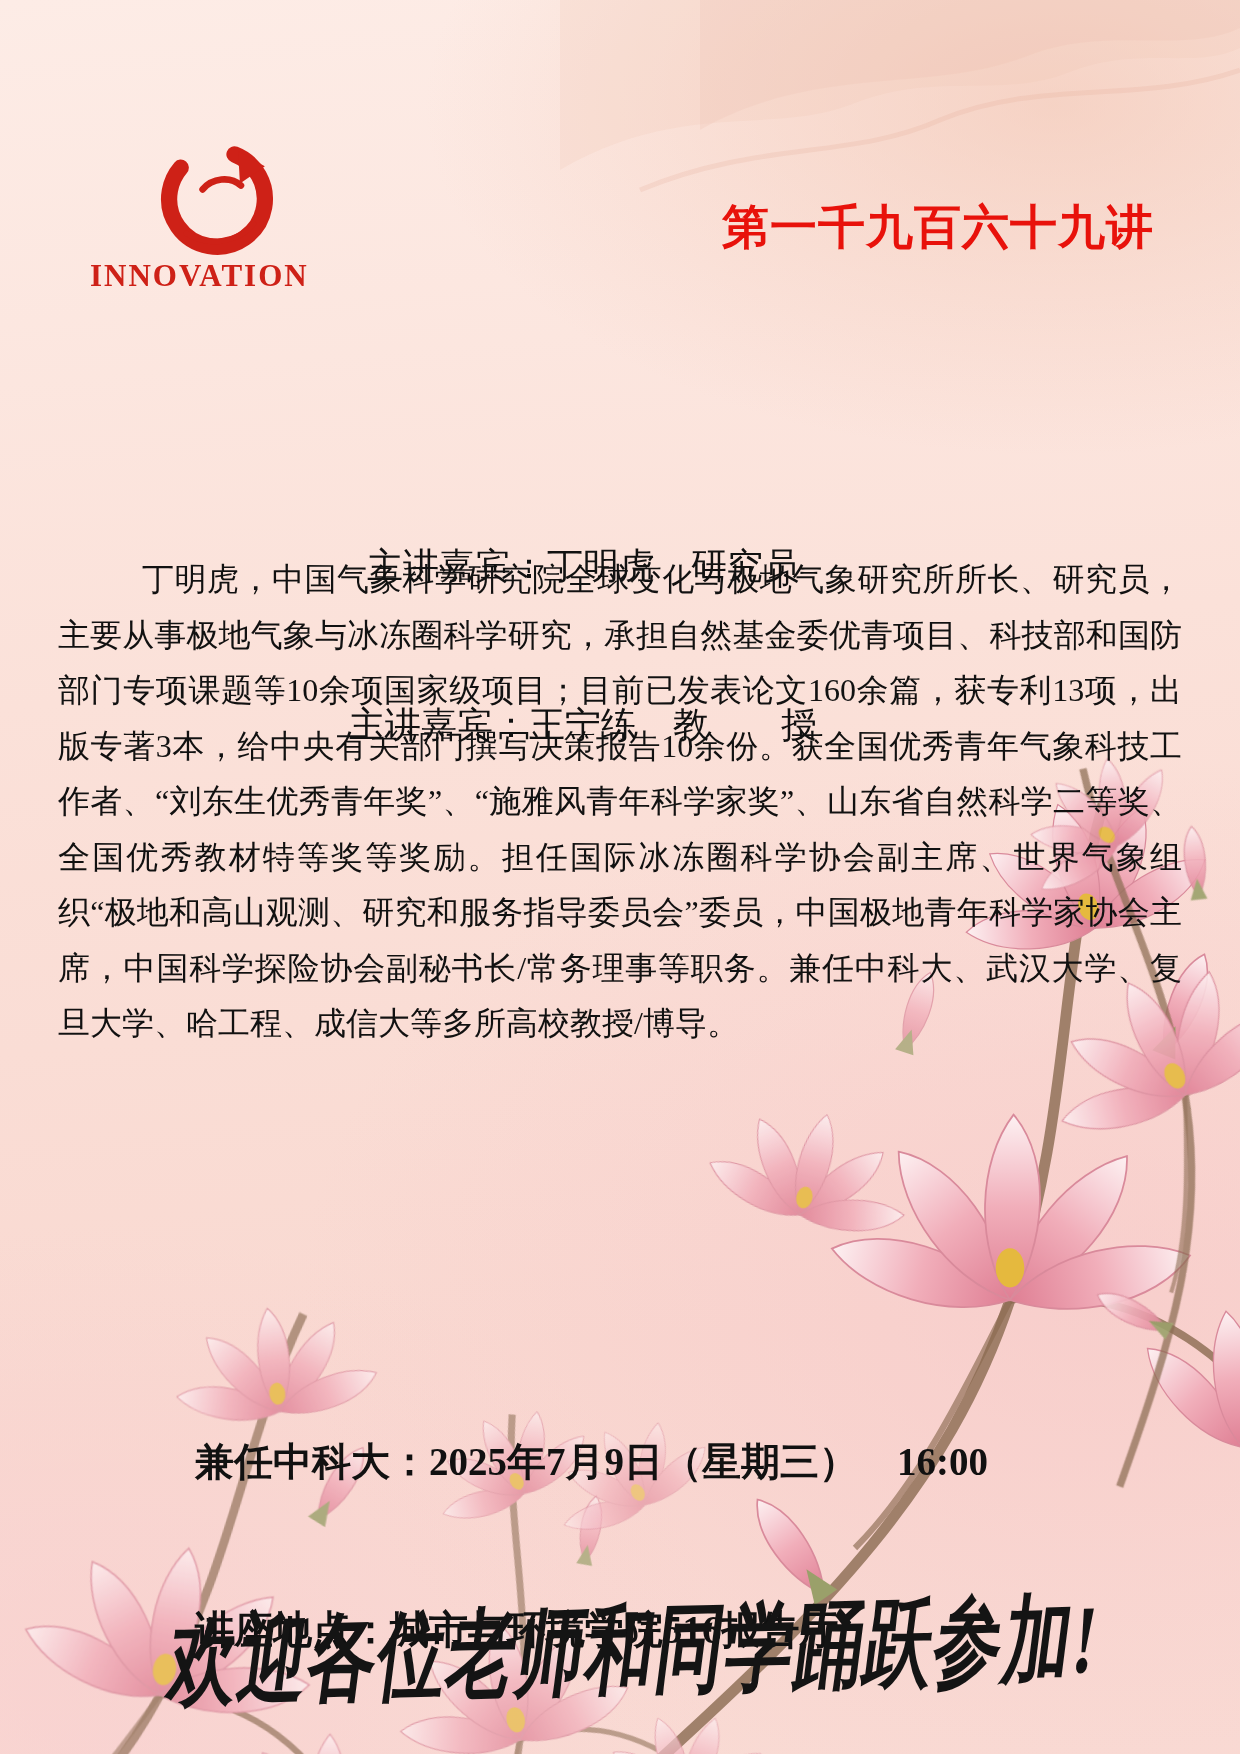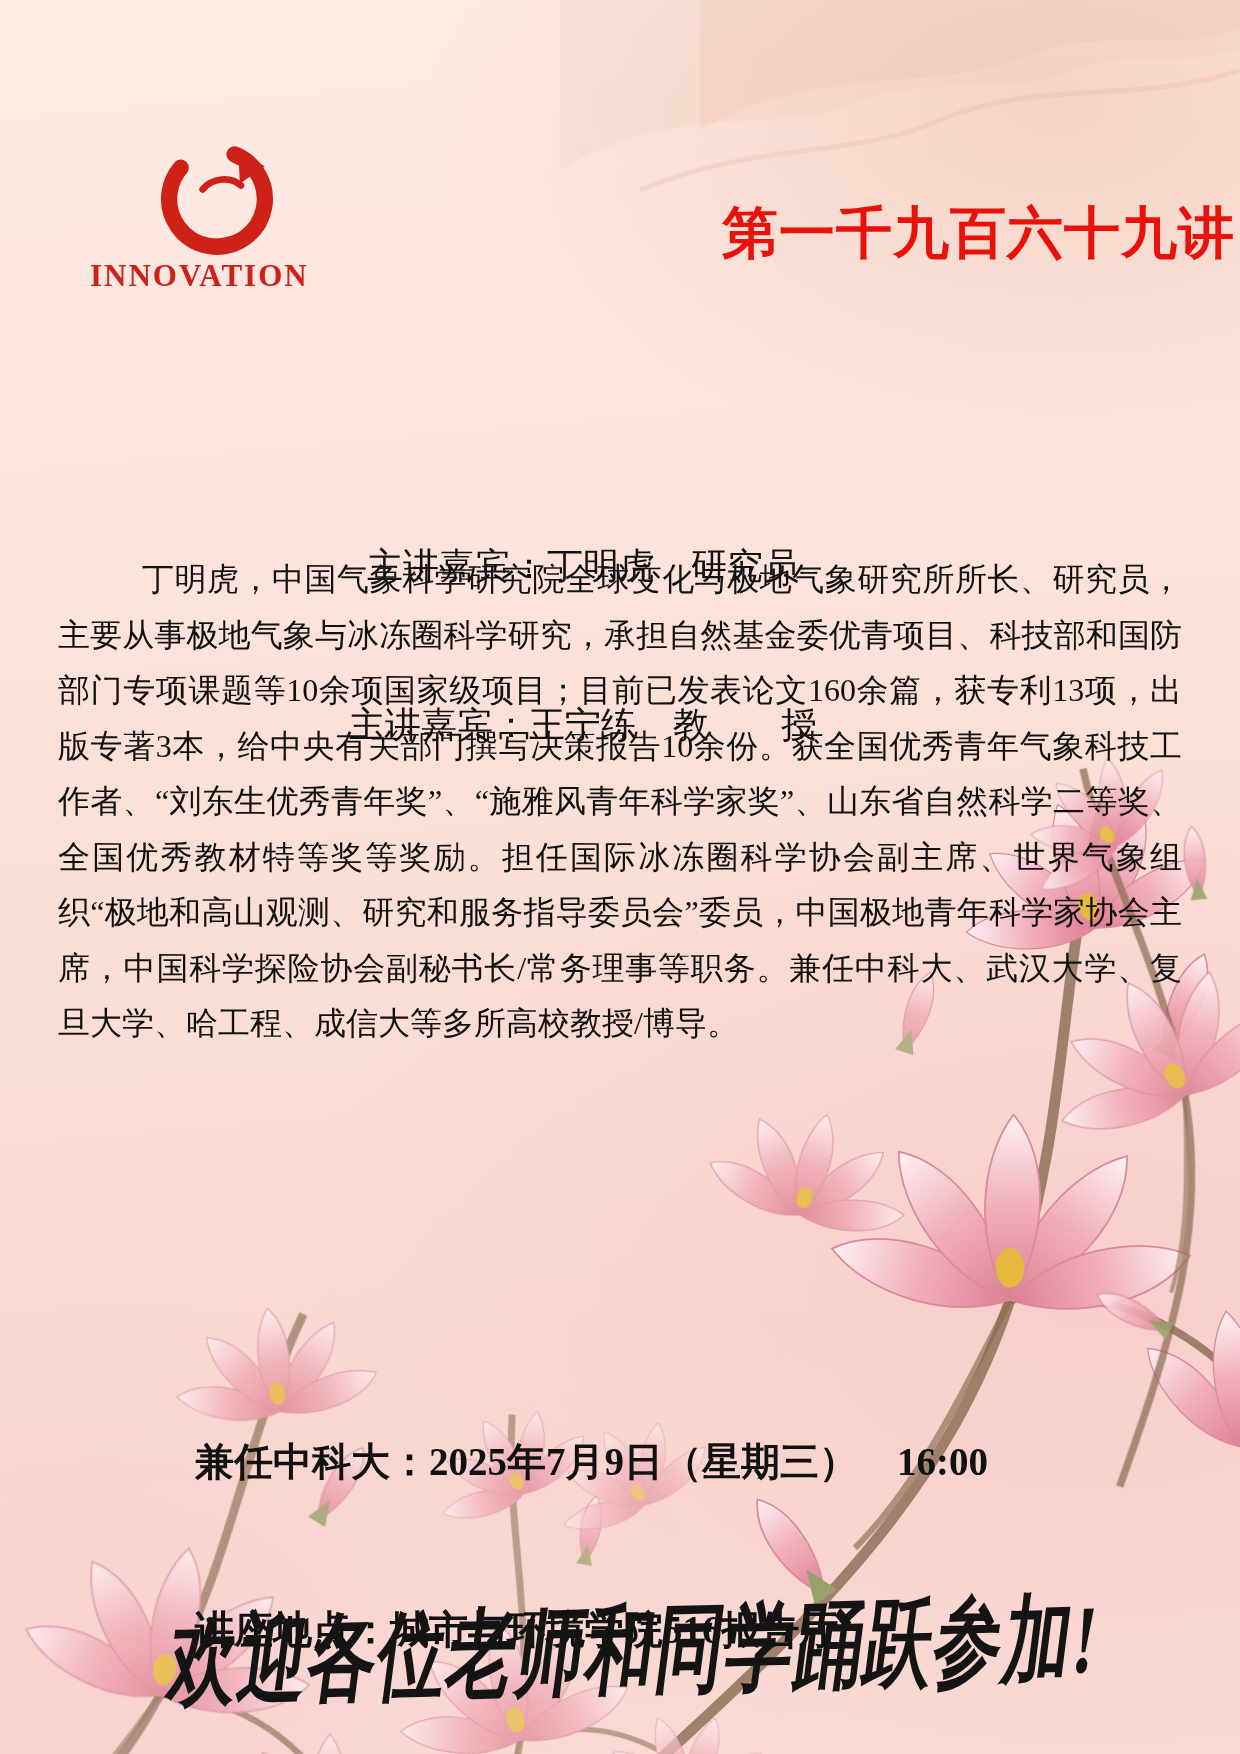--- a/index.html
+++ b/index.html
@@ -25,21 +25,21 @@
     font-size:31px;font-weight:600;color:#ce2117;letter-spacing:2px;
   }
   .forum-title{
     position:absolute;left:348px;top:152px;
     font-family:"Liberation Sans", sans-serif;
     font-size:78px;font-weight:900;color:#e8120b;letter-spacing:5px;line-height:1.1;
   }
   .session-number{
     position:absolute;left:722px;top:196px;
     font-family:"Liberation Sans", sans-serif;
-    font-size:56px;font-weight:800;color:#e8120b;letter-spacing:1px;
+    font-size:47px;font-weight:800;color:#e8120b;letter-spacing:1px;
   }
   .main-title{
     position:absolute;left:0;top:318px;width:1140px;
     text-align:center;font-size:46px;font-weight:bold;letter-spacing:1px;
     font-family:"Liberation Serif", serif;
   }
   .guest-lines{
     position:absolute;left:0;top:434px;width:1140px;
     text-align:center;font-size:36px;line-height:53px;
     white-space:pre-wrap;

